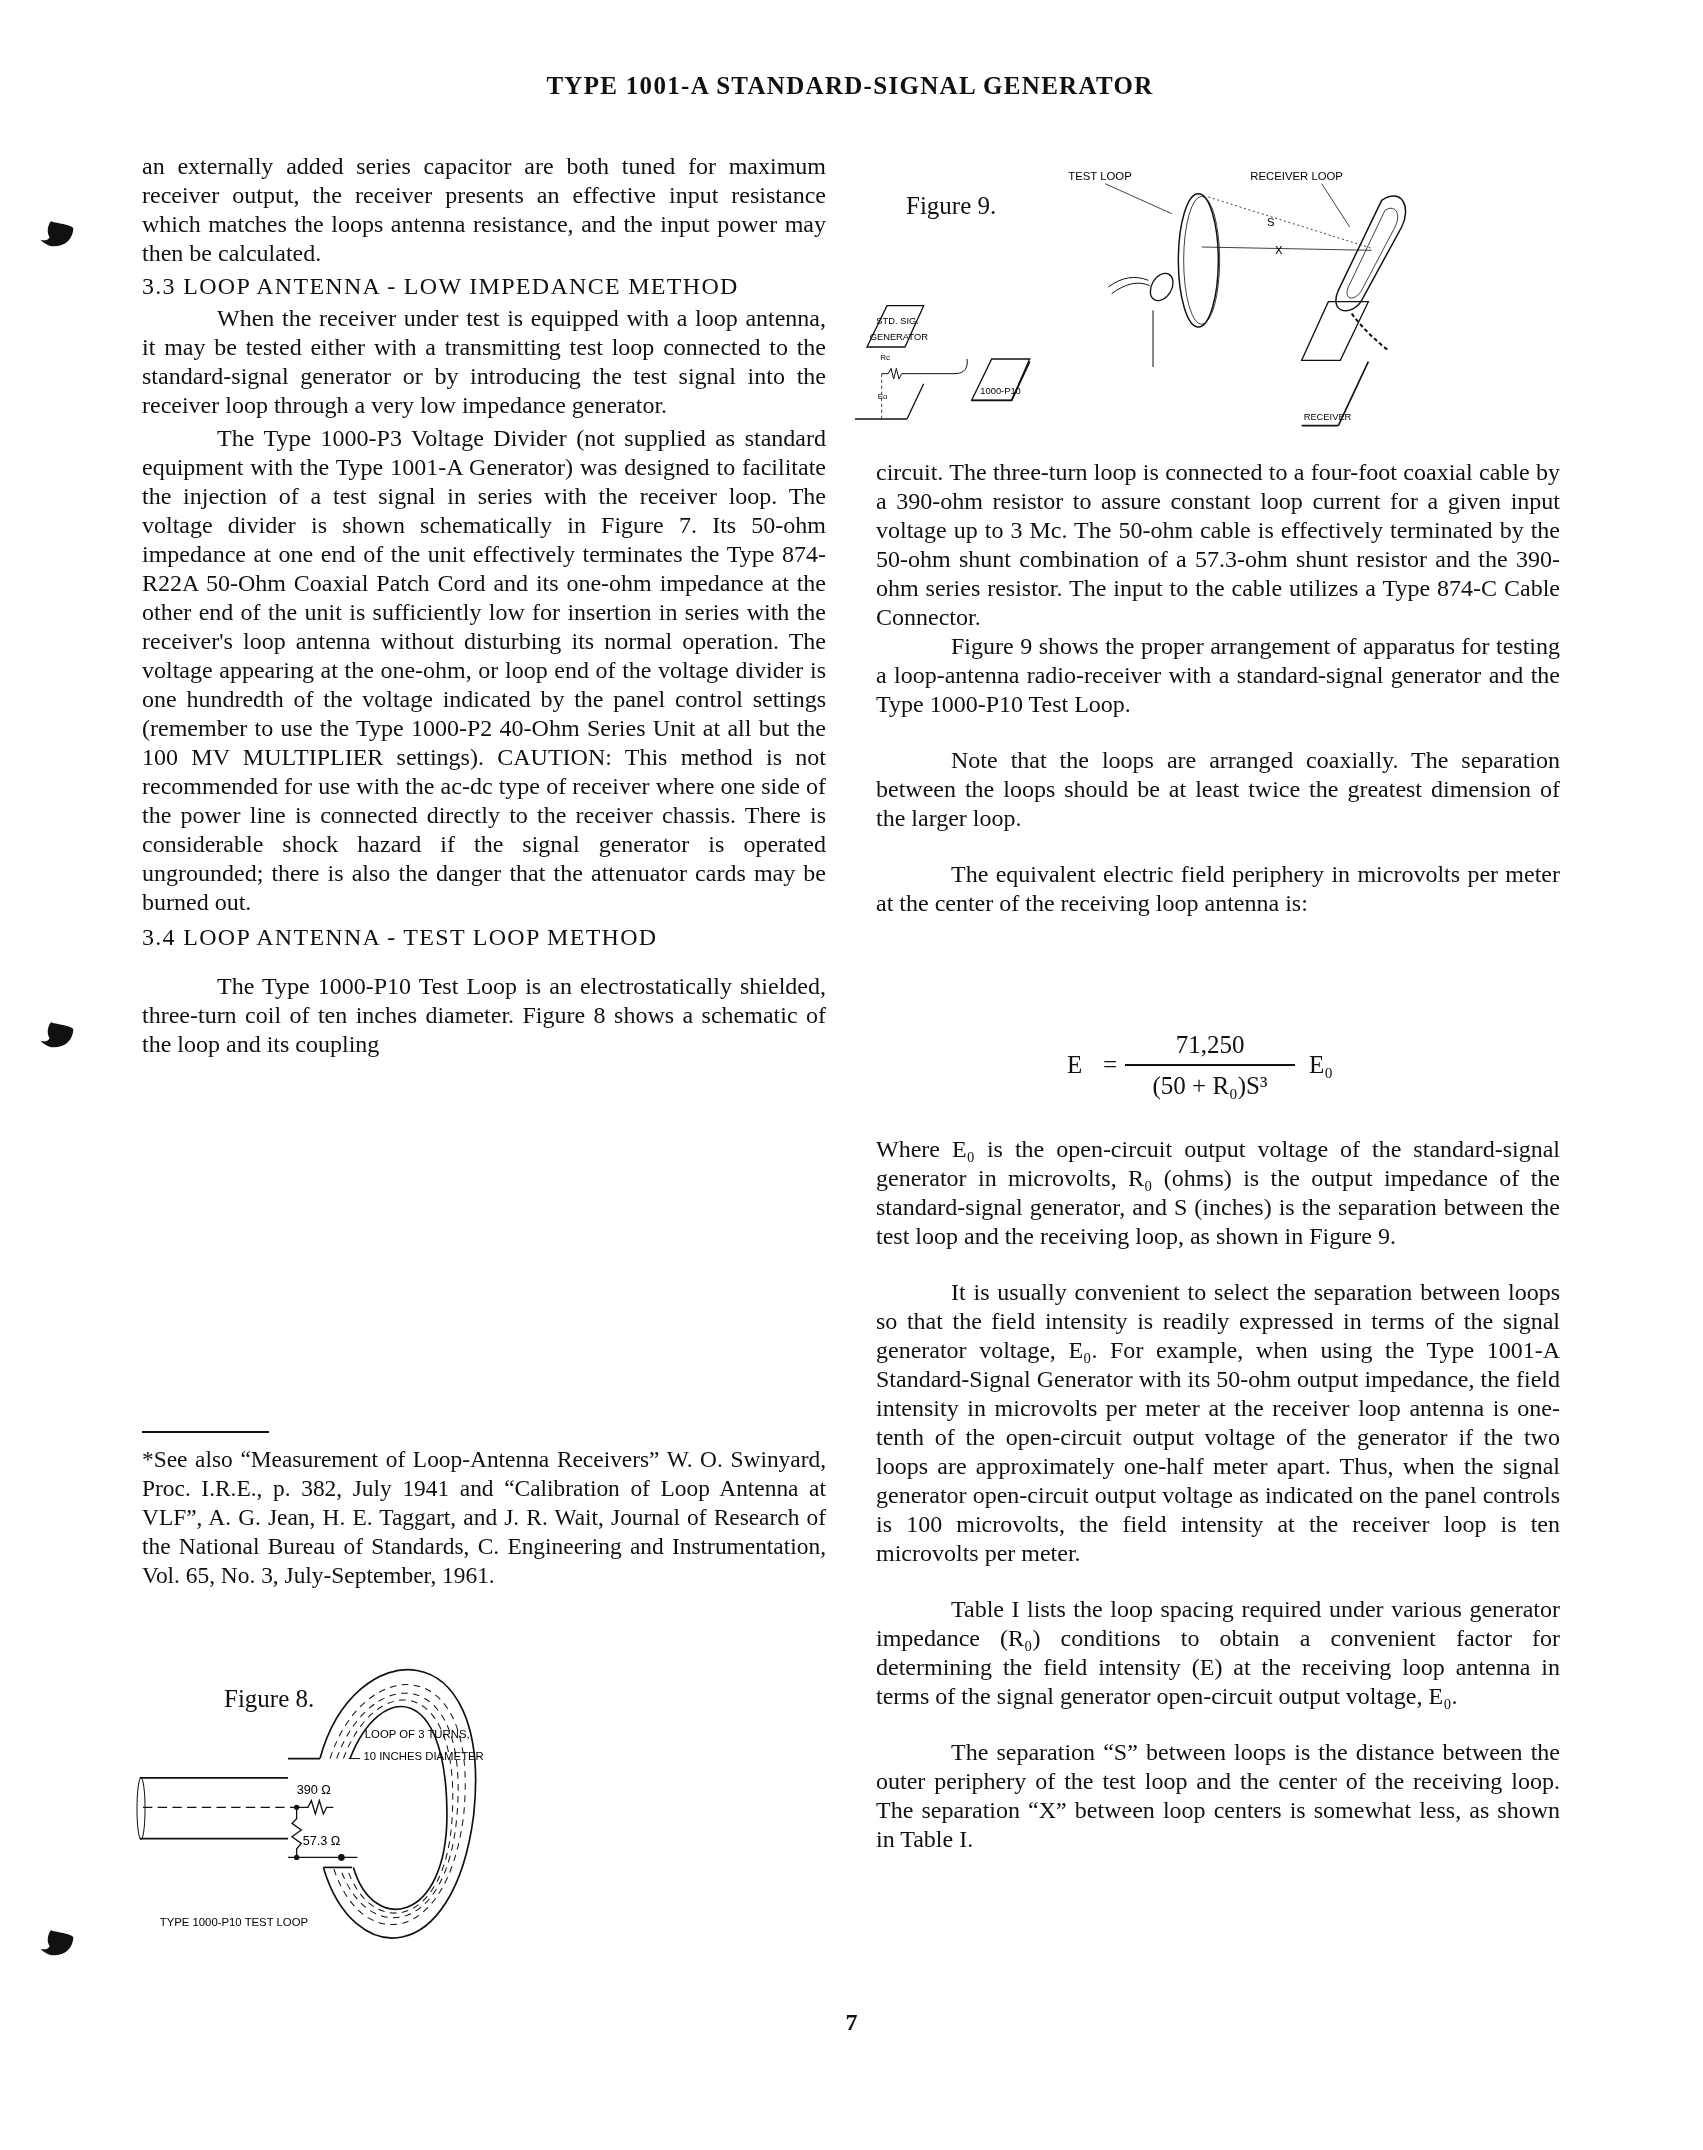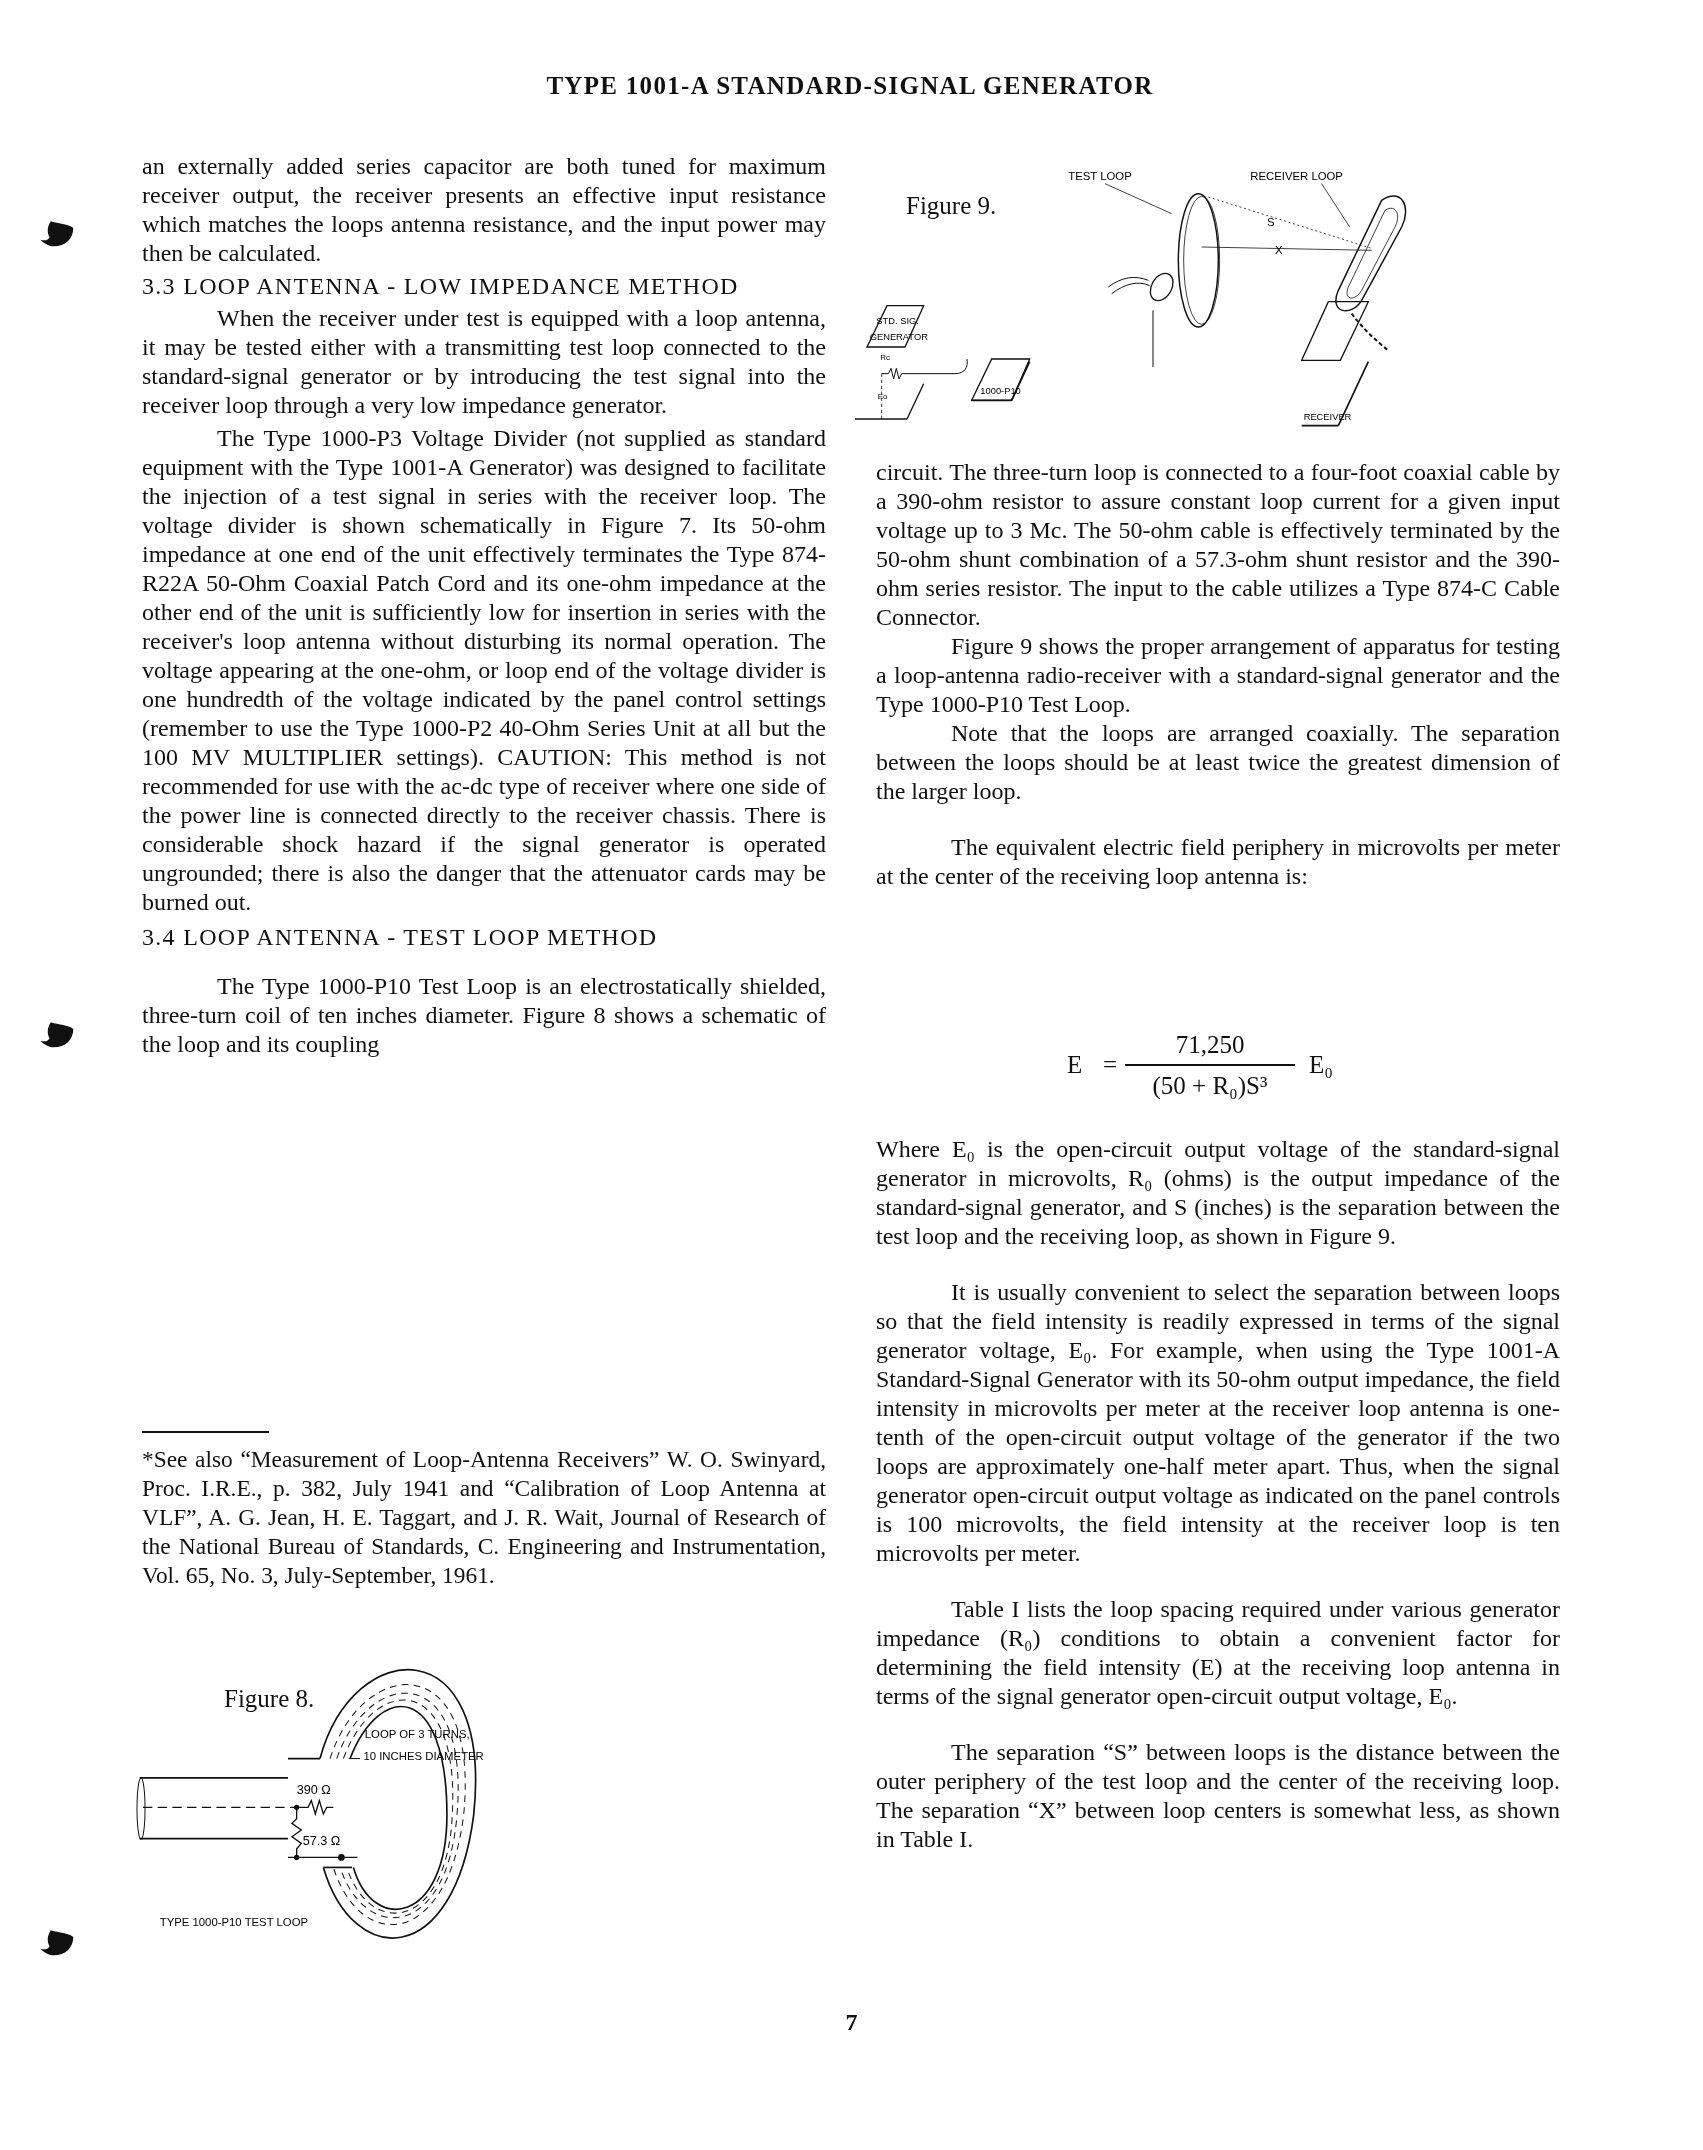--- a/index.html
+++ b/index.html
@@ -121,21 +121,21 @@
 
   <path d="M680 320 L720 232 L780 232 L738 320 Z" fill="none" stroke="#111" stroke-width="2"></path>
   <line x1="680" y1="418" x2="735" y2="418" stroke="#111" stroke-width="2.5"></line>
   <line x1="735" y1="418" x2="780" y2="322" stroke="#111" stroke-width="2.5"></line>
   <text x="683" y="410" font-size="14">RECEIVER</text>
 </svg>
 
 <div class="col" style="left:876px;top:458px;width:684px;">
   <p>circuit. The three-turn loop is connected to a four-foot coaxial cable by a 390-ohm resistor to assure constant loop current for a given input voltage up to 3 Mc. The 50-ohm cable is effectively terminated by the 50-ohm shunt combination of a 57.3-ohm shunt resistor and the 390-ohm series resistor. The input to the cable utilizes a Type 874-C Cable Connector.</p>
   <p class="ind" style="">Figure 9 shows the proper arrangement of apparatus for testing a loop-antenna radio-receiver with a standard-signal generator and the Type 1000-P10 Test Loop.</p>
-  <p class="ind" style="">Note that the loops are arranged coaxially. The separation between the loops should be at least twice the greatest dimension of the larger loop.</p>
+  <p class="ind" style="margin-top:27px">Note that the loops are arranged coaxially. The separation between the loops should be at least twice the greatest dimension of the larger loop.</p>
   <p class="ind" style="margin-top:27px">The equivalent electric field periphery in microvolts per meter at the center of the receiving loop antenna is:</p>
 </div>
 
 <div class="formula">
   <span class="E">E</span>
   <span class="eq">=</span>
   <span class="num">71,250</span>
   <span class="bar"></span>
   <span class="den">(50 + R₀)S³</span>
   <span class="eo">E₀</span>

